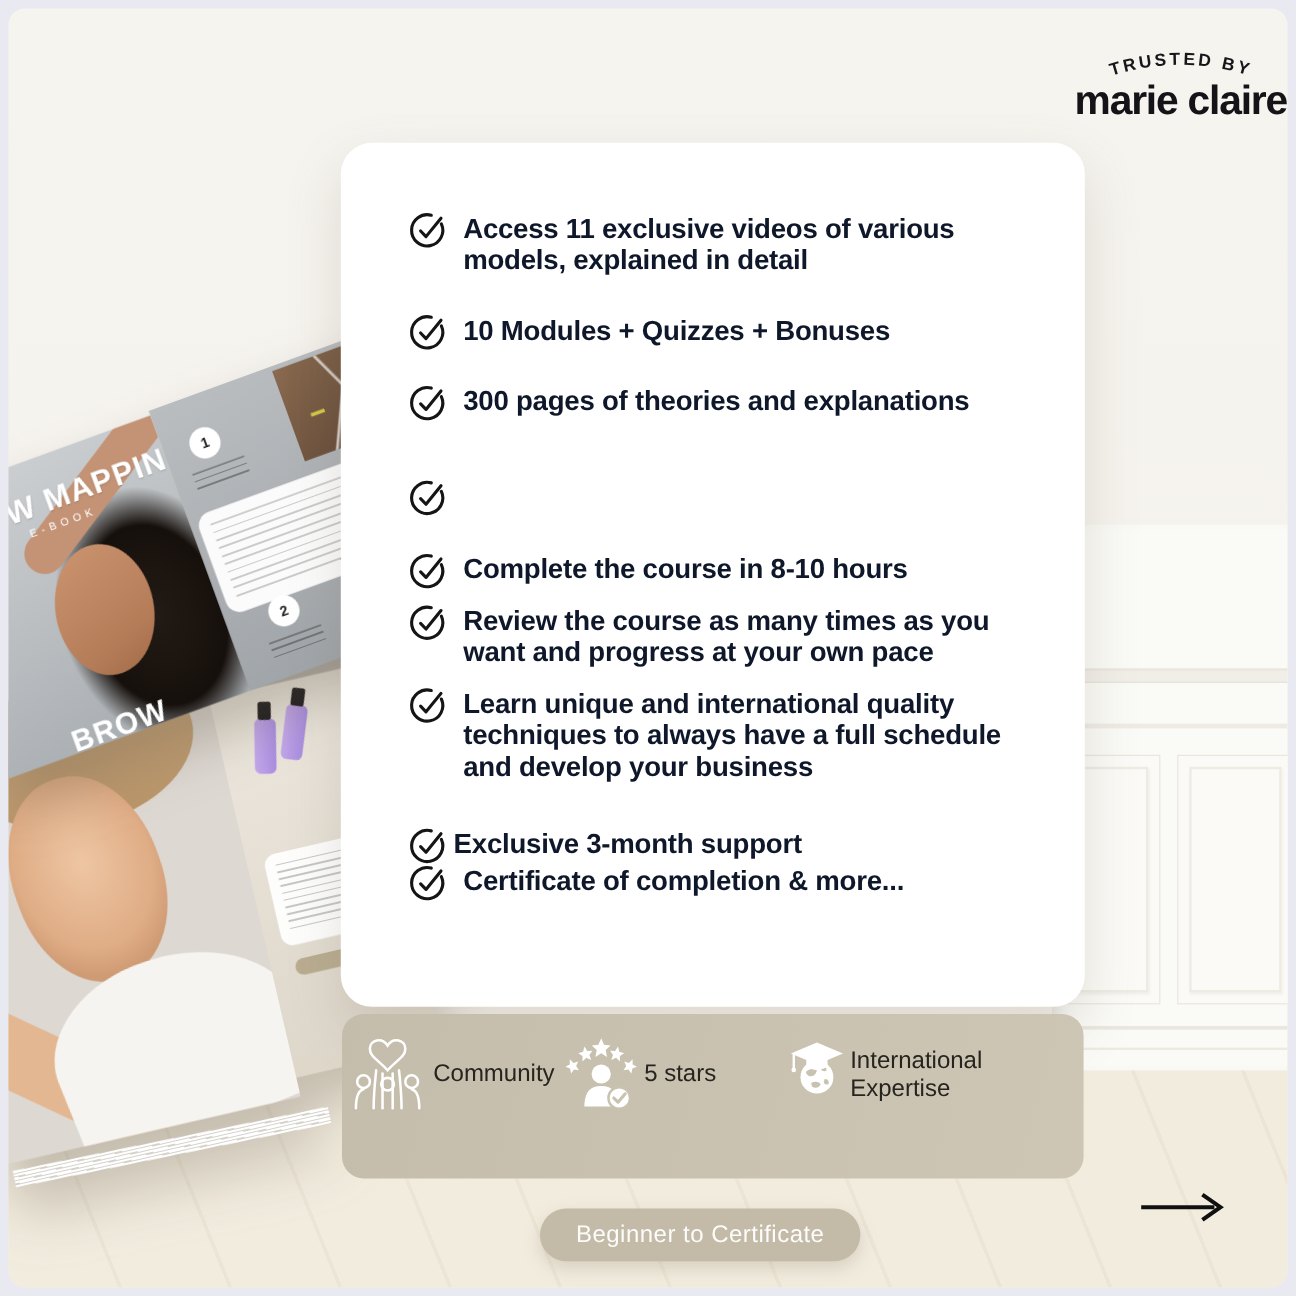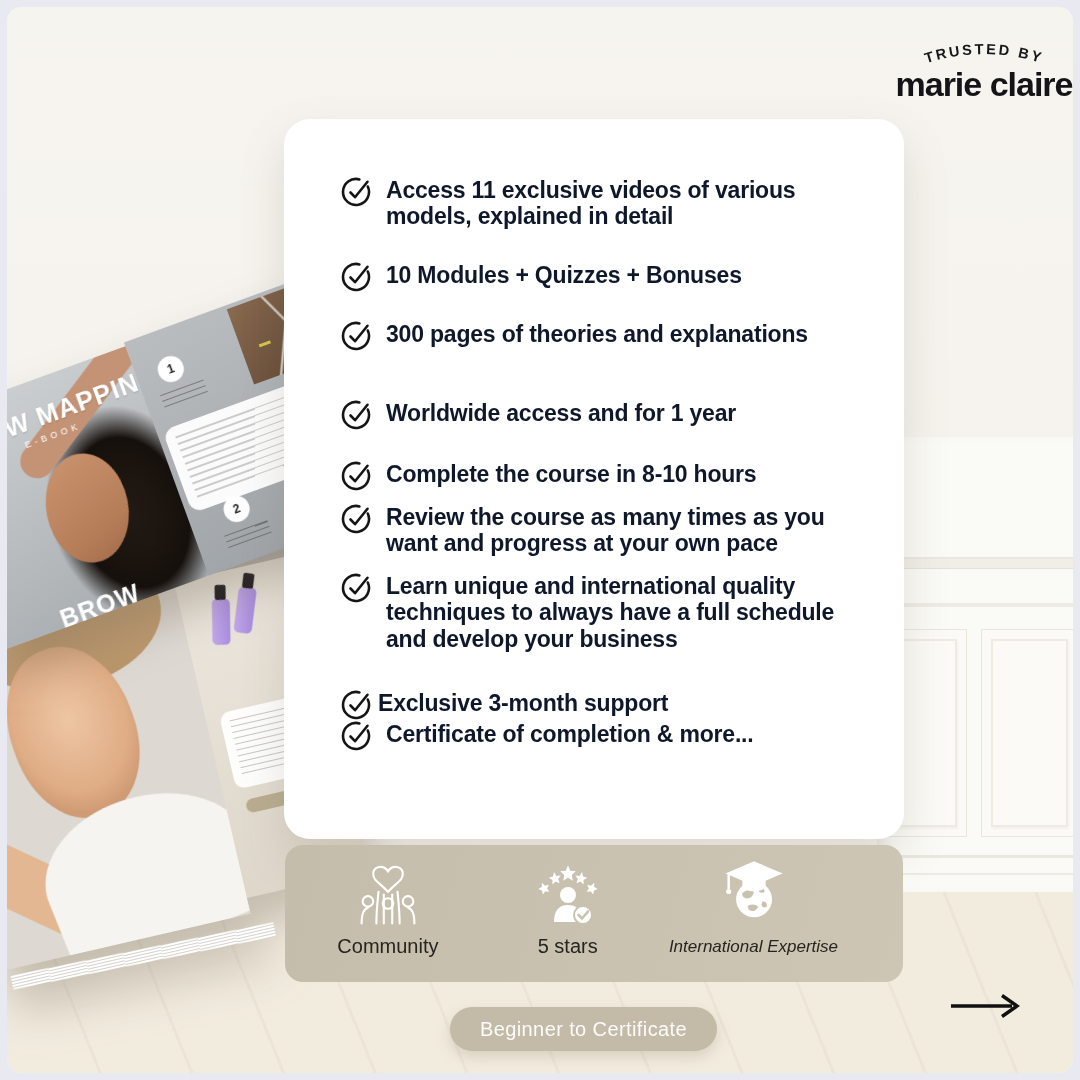--- a/index.html
+++ b/index.html
@@ -104,25 +104,25 @@
   .check-item:nth-child(5){margin-bottom:30px;}
   .check-item:nth-child(6){margin-bottom:12px;} .check-item:nth-child(6) .txt{max-width:450px;}
   .check-item:nth-child(7){margin-bottom:16px;} .check-item:nth-child(7) .txt{max-width:485px;}
   .check-item:nth-child(8){margin-bottom:38px;justify-content:flex-end;}
   .check-item:nth-child(9){gap:4px;}
 
   
   .feature-bar{position:absolute;left:278px;top:838px;width:618px;height:137px;border-radius:18px;
         background:linear-gradient(105deg,#c5bdab 0%,#cdc6b4 100%);z-index:5;
         display:flex;align-items:flex-start;padding-top:10px;box-sizing:border-box;}
-  .feature{width:33.3%;display:flex;flex-direction:column;align-items:center;}
+  .feature{width:33.3%;display:flex;flex-direction:row;align-items:center;}
   .feature.f2{transform:translateX(-26px);}
   .feature.f3{transform:translateX(-46px);}
   .feature .flabel{margin-top:2px;color:#26241f;font-size:20px;}
-  .feature.f3 .flabel{font-size:17px;margin-top:8px;font-style:italic;}
+  .feature.f3 .flabel{font-size:20px;margin-top:8px;}
 
   
   .pill{position:absolute;left:443px;top:1000px;width:267px;height:44px;border-radius:22px;
         background:#c3baa8;z-index:6;display:flex;align-items:center;justify-content:center;
         color:rgba(255,255,255,.95);font-size:20px;letter-spacing:.4px;
         box-shadow:0 6px 14px rgba(140,128,105,.25);}
   .next-arrow{position:absolute;left:941px;top:984px;width:84px;height:30px;z-index:6;cursor:pointer;}
 </style>
 </head>
 <body>
@@ -227,21 +227,20 @@
     <div class="check-item">
       <svg class="ck">
             <use href="#ck"></use>
           </svg>
       <div class="txt">300 pages of theories and explanations</div>
     </div>
     <div class="check-item">
       <svg class="ck">
             <use href="#ck"></use>
           </svg>
-      <div class="txt">Worldwide access and for 1 year</div>
     </div>
     <div class="check-item">
       <svg class="ck">
             <use href="#ck"></use>
           </svg>
       <div class="txt">Complete the course in 8-10 hours</div>
     </div>
     <div class="check-item">
       <svg class="ck">
             <use href="#ck"></use>

